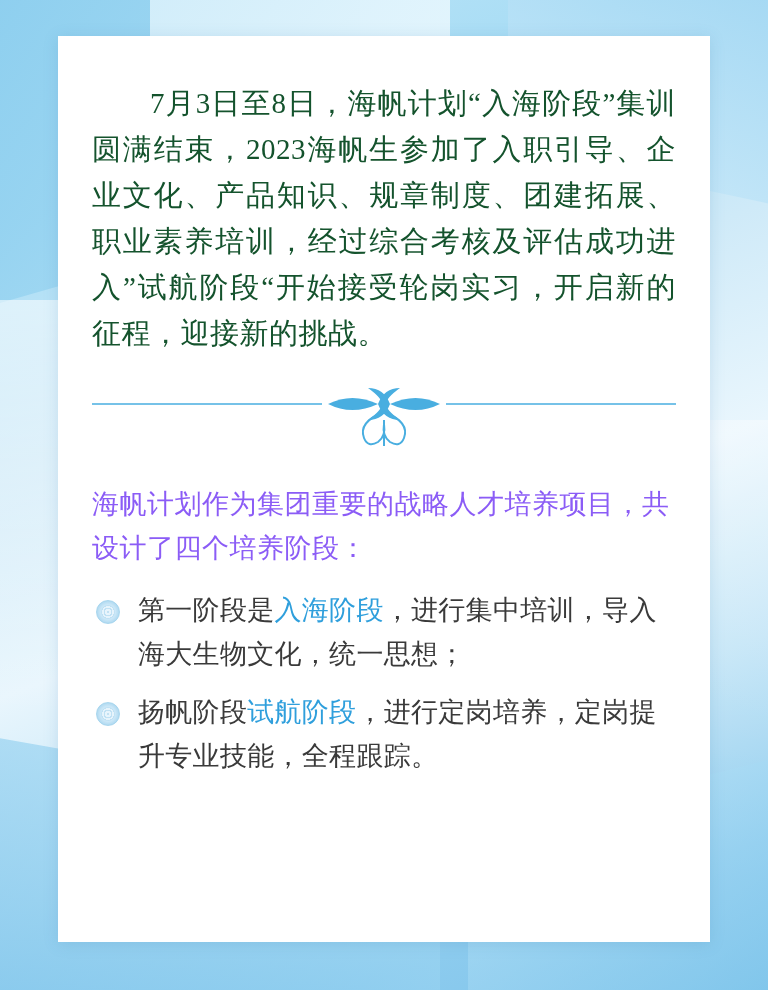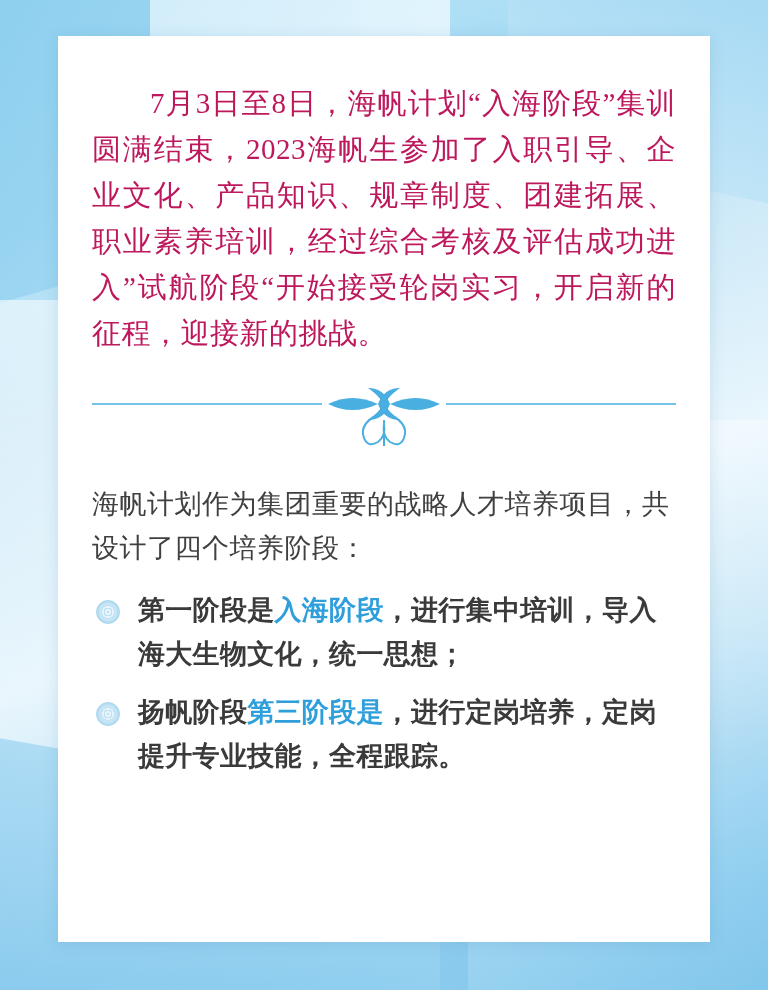--- a/index.html
+++ b/index.html
@@ -84,46 +84,46 @@
 
   .card-inner {
     padding: 44px 34px 0 34px;
   }
 
   
   .intro {
     font-family: "Liberation Serif", "DejaVu Serif", serif;
     font-size: 29px;
     line-height: 46px;
-    color: #be185d;
+    color: #14532d;
     text-indent: 58px;
     letter-spacing: .5px;
     text-align: justify;
   }
 
   
   .divider {
     margin: 26px 0 30px 0;
     height: 70px;
     position: relative;
   }
   .divider svg { display: block; width: 100%; height: 70px; }
 
   
   .lead {
     font-family: "Liberation Serif", "DejaVu Serif", serif;
     font-size: 27px;
     line-height: 44px;
-    color: #404040;
+    color: #8b5cf6;
     letter-spacing: .5px;
     margin-bottom: 18px;
   }
 
   
-  .stages { list-style: none; font-weight: bold; }
+  .stages { list-style: none; }
 
   .stage {
     display: flex;
     align-items: flex-start;
     margin-bottom: 14px;
   }
 
   .bullet {
     flex: 0 0 auto;
     width: 24px;
@@ -205,21 +205,21 @@
           <span class="stage-text">
             <span>第一阶段是</span><span class="hl">入海阶段</span><span>，进行集中培训，导入海大生物文化，统一思想；</span>
           </span>
         </li>
 
 
 
         <li class="stage">
           <span class="bullet"></span>
           <span class="stage-text">
-            <span>扬帆阶段</span><span class="hl">第三阶段是</span><span>，进行定岗培养，定岗提升专业技能，全程跟踪。</span>
+            <span>扬帆阶段</span><span class="hl">试航阶段</span><span>，进行定岗培养，定岗提升专业技能，全程跟踪。</span>
           </span>
         </li>
 
       </ul>
 
     </div>
   </div>
 
   <div class="footer-strip"></div>
 </div>

